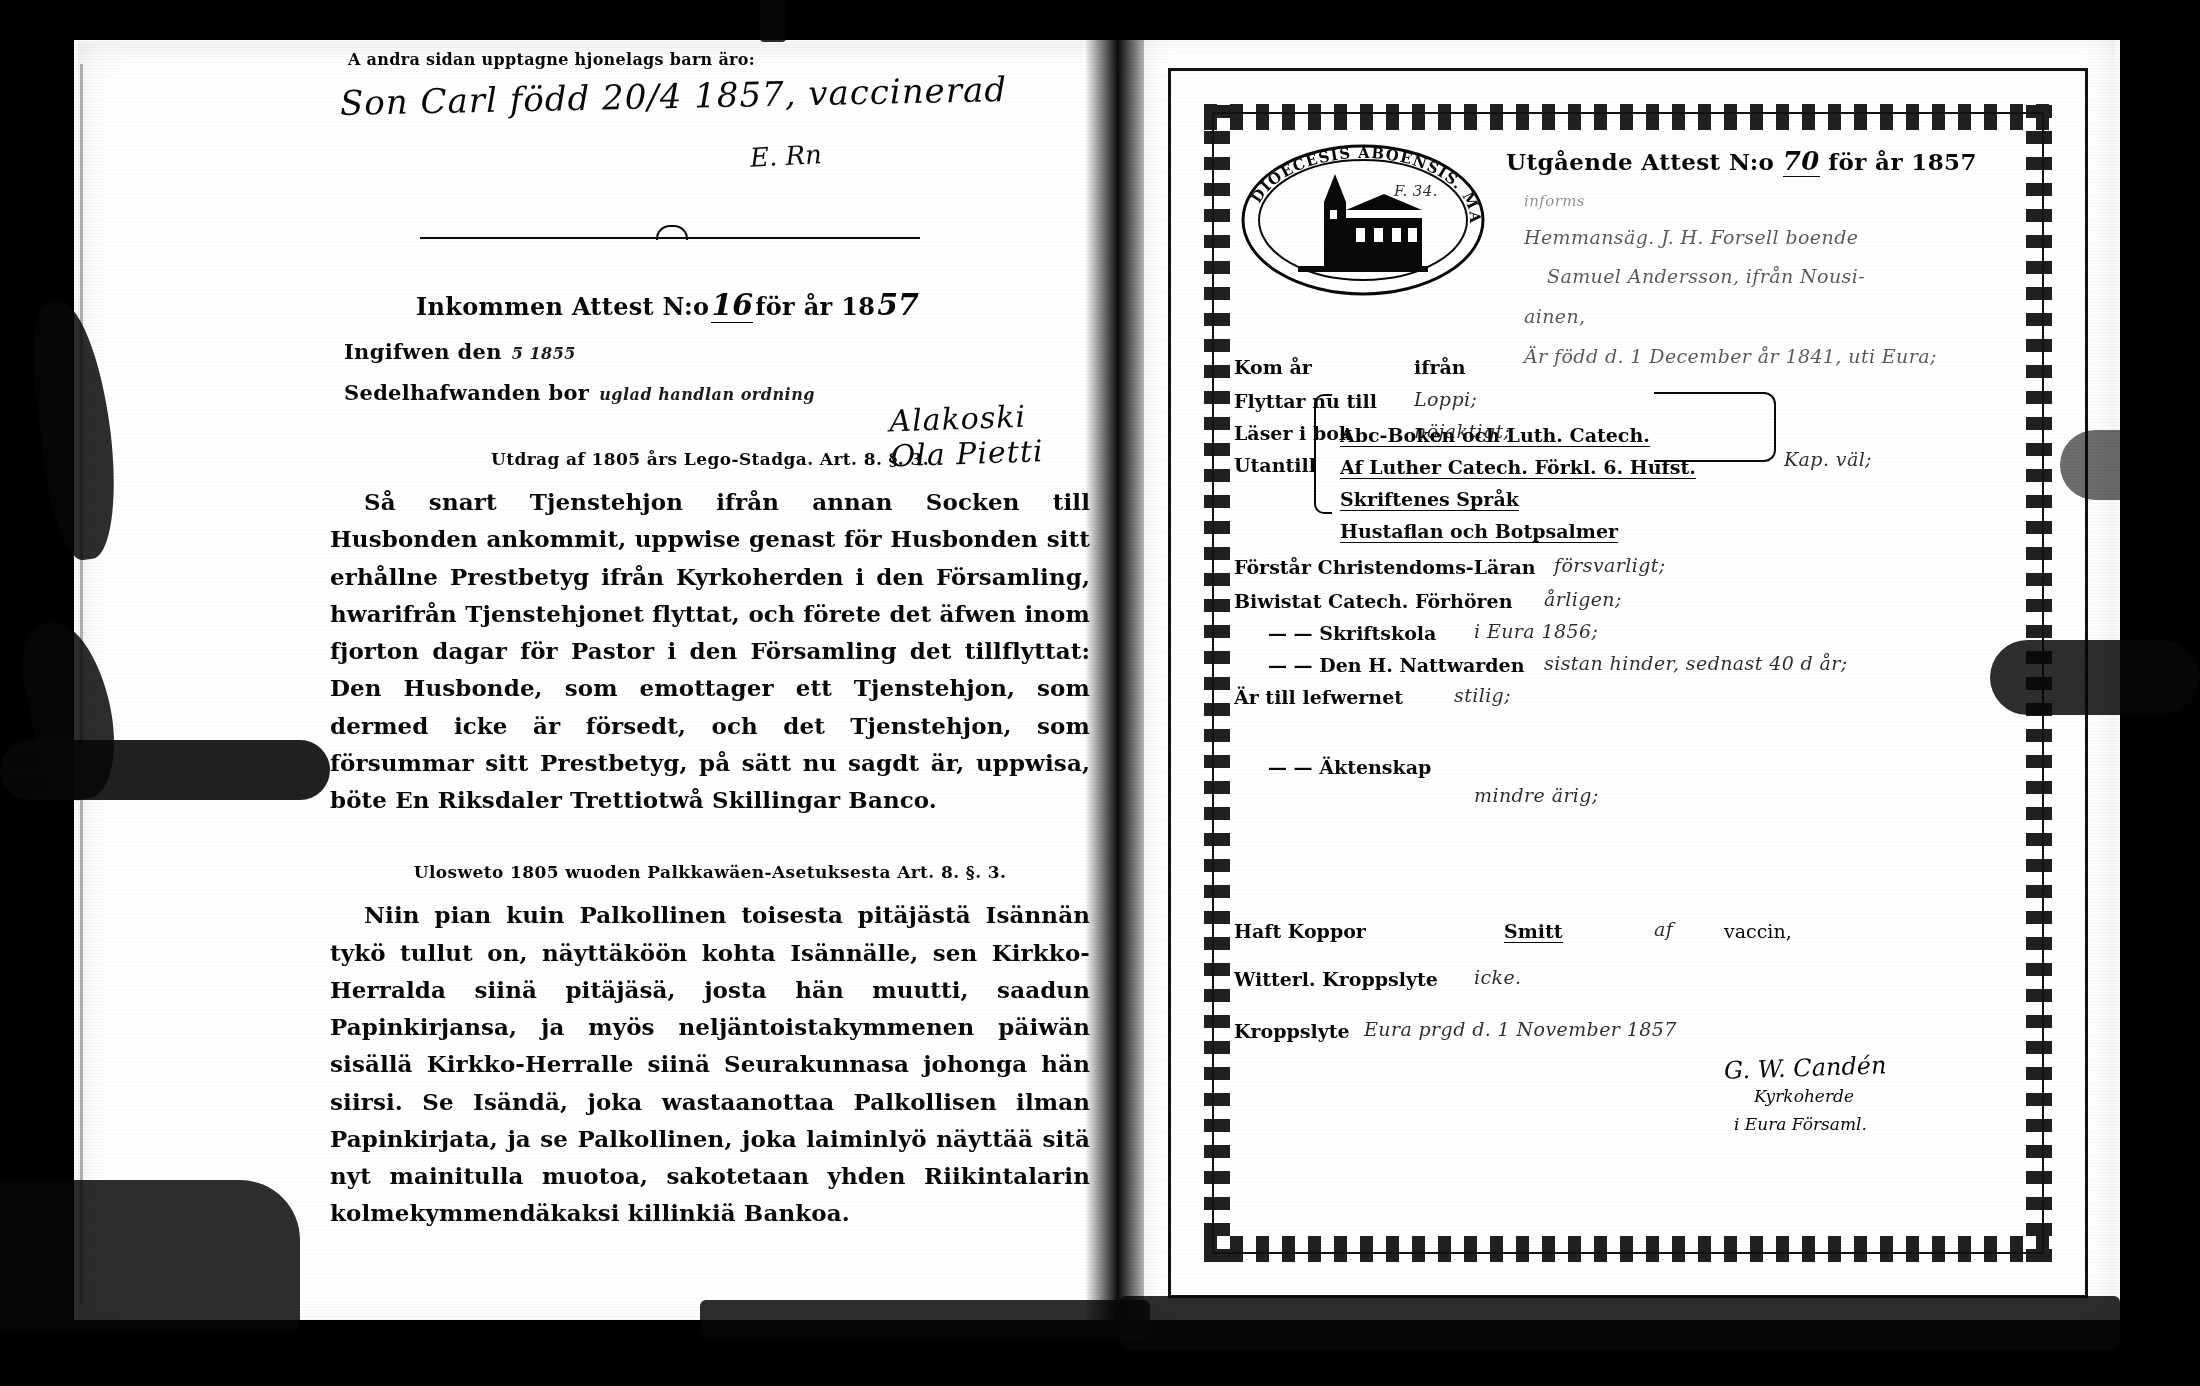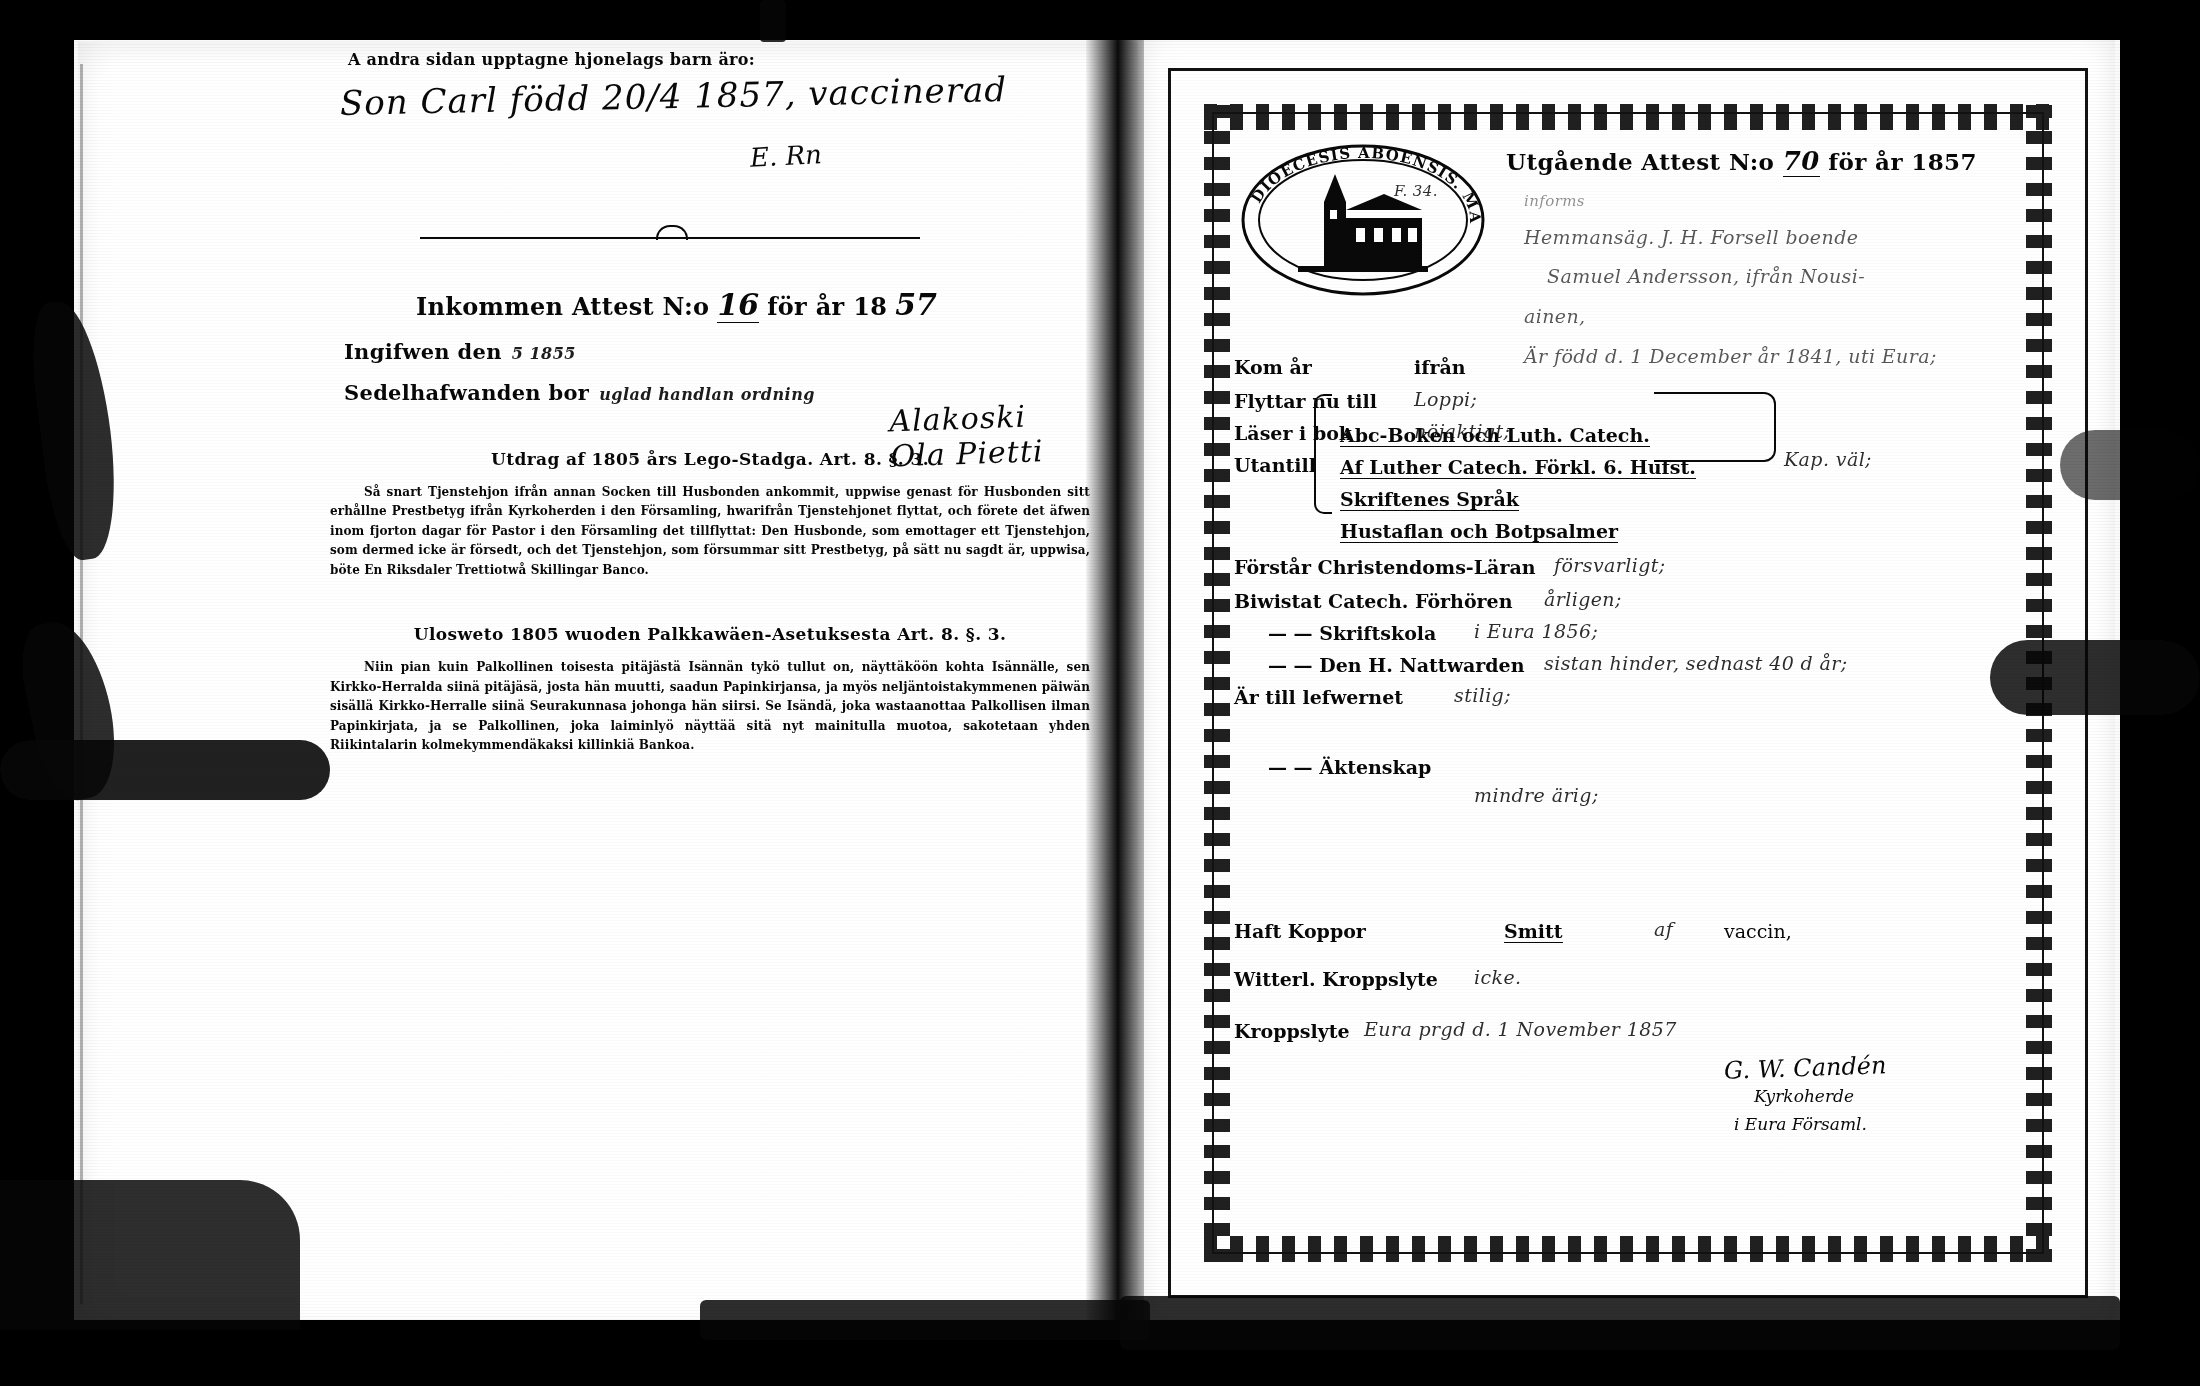--- a/index.html
+++ b/index.html
@@ -134,21 +134,21 @@
     border-bottom: none;
     border-radius: 14px 14px 0 0;
   }
   #inkommen-row {
     margin-top: 36px;
     margin-left: 86px;
     font-size: 24px;
     font-weight: 700;
     display: flex;
     align-items: baseline;
-    gap: 8px;
+    gap: 2px;
   }
   #inkommen-row .hand { font-size: 30px; }
   #ingifwen-row, #sedel-row {
     margin-left: 14px;
     margin-top: 16px;
     font-size: 21px;
     font-weight: 700;
     display: flex;
     align-items: baseline;
     gap: 10px;
@@ -167,21 +167,21 @@
     letter-spacing: 1px;
   }
   .sec-head {
     text-align: center;
     font-size: 17px;
     font-weight: 700;
     margin-top: 44px;
     letter-spacing: .4px;
   }
   .body-par {
-    font-size: 12px;
+    font-size: 23px;
     line-height: 1.62;
     text-align: justify;
     margin-top: 14px;
     font-weight: 700;
     letter-spacing: .1px;
     text-indent: 34px;
   }
   .body-par.fi { text-indent: 34px; }
 
   

